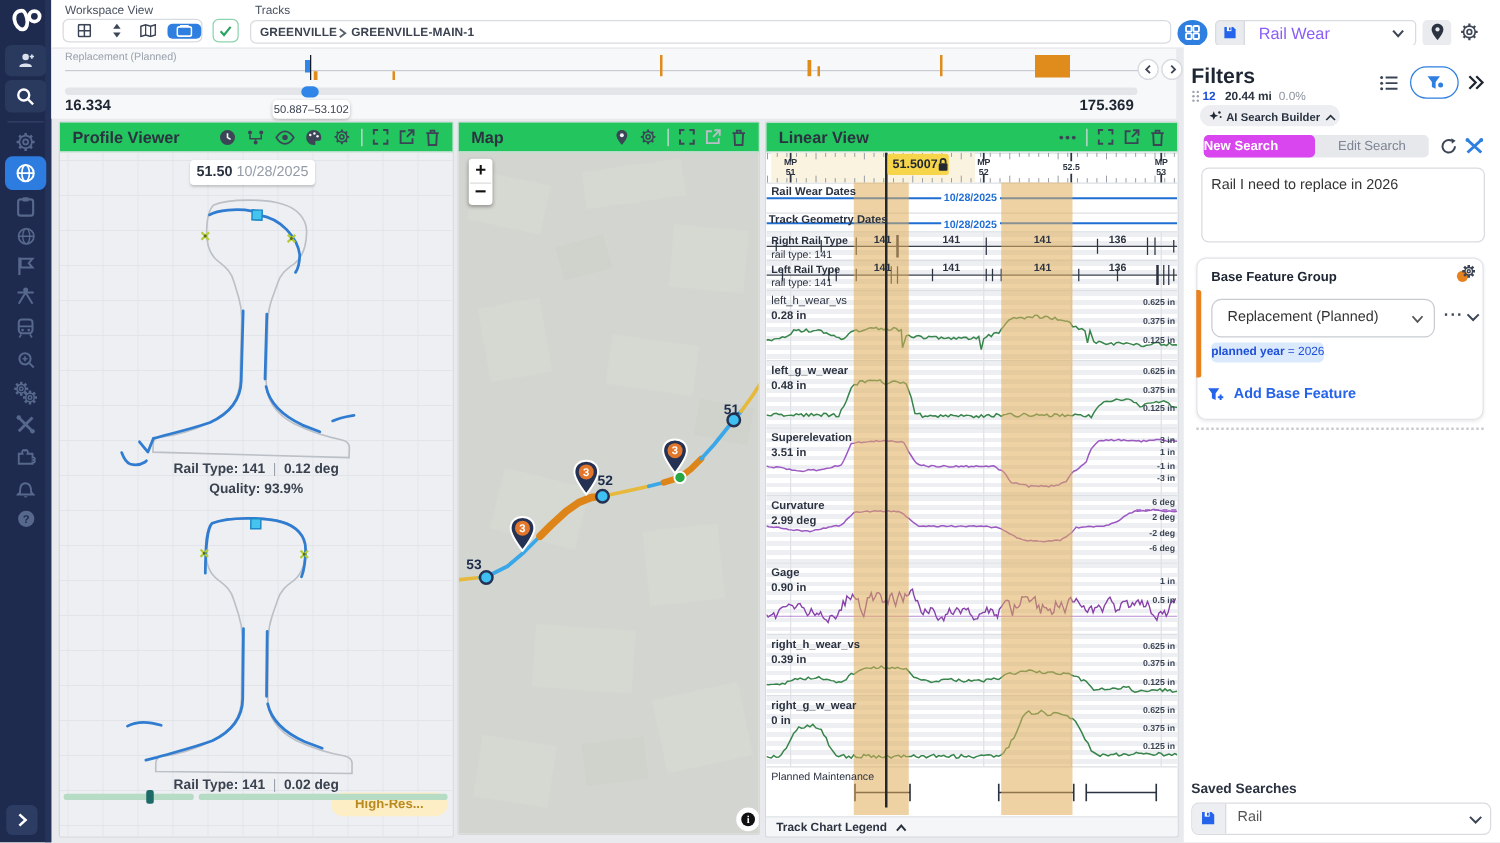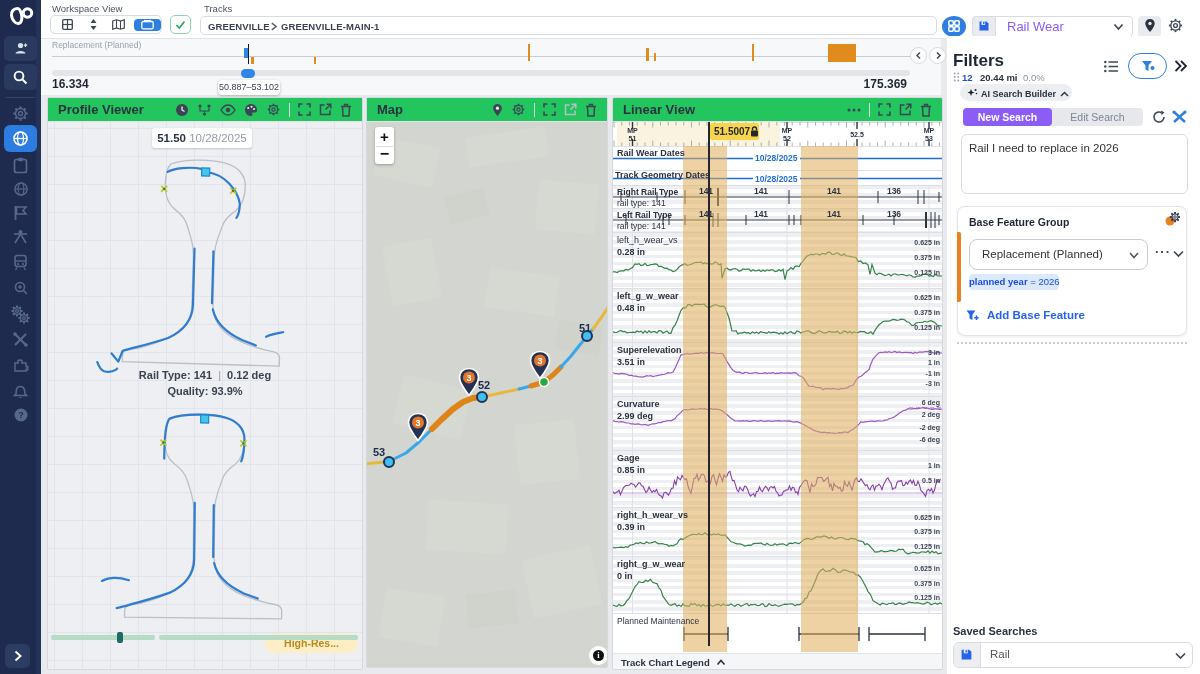--- a/index.html
+++ b/index.html
@@ -310,20 +310,21 @@
  <path d="M192,318 L198,324 M198,318 L192,324"></path>
 </g>
 <g fill="#57701a">
             <circle cx="115" cy="321" r="1.2"></circle>
             <circle cx="195" cy="321" r="1.2"></circle>
           </g>
 </g>
 </svg>
 <div class="abs" style="left:0;top:247px;width:314px;text-align:center;font-size:11px;font-weight:bold;color:#3a4250">Rail Type: 141 &nbsp;<span style="color:#9aa1ac;font-weight:normal">|</span>&nbsp; 0.12 deg</div>
 <div class="abs" style="left:0;top:263px;width:314px;text-align:center;font-size:11px;font-weight:bold;color:#3a4250">Quality: 93.9%</div>
+<div class="abs" style="left:0;top:500px;width:314px;text-align:center;font-size:11px;font-weight:bold;color:#3a4250">Rail Type: 141 &nbsp;<span style="color:#9aa1ac;font-weight:normal">|</span>&nbsp; 0.02 deg</div>
 <div class="abs" style="left:217px;top:512px;width:93px;height:19px;background:#fdeec6;border-radius:10px;text-align:center;line-height:19px;font-size:10.5px;font-weight:bold;color:#b98a1e">High-Res...</div>
 </div>
 <div class="abs" style="left:3px;top:537px;width:104px;height:5px;background:#b7dcc6;border-radius:2px"></div>
 <div class="abs" style="left:111px;top:537px;width:199px;height:5px;background:#b7dcc6;border-radius:2px"></div>
 <div class="abs" style="left:69px;top:534px;width:6px;height:11px;background:#1d6b66;border-radius:2px"></div>
 </div>
 <div class="panel" style="left:366px;top:97px;width:242px;height:571px">
 <div class="phead">
       <span class="ttl">Map</span>
       <div class="hic">
@@ -531,21 +532,21 @@
 <div class="abs" style="left:4px;top:99px;font-size:8.5px;font-weight:normal;color:#2b3240;white-space:nowrap">rail type: 141</div>
 <div class="abs" style="left:4px;top:113px;font-size:9px;font-weight:normal;color:#2b3240;white-space:nowrap">left_h_wear_vs</div>
 <div class="abs" style="left:4px;top:125px;font-size:9px;font-weight:bold;color:#2b3240;white-space:nowrap">0.28 in</div>
 <div class="abs" style="left:4px;top:169px;font-size:9px;font-weight:bold;color:#2b3240;white-space:nowrap">left_g_w_wear</div>
 <div class="abs" style="left:4px;top:181px;font-size:9px;font-weight:bold;color:#2b3240;white-space:nowrap">0.48 in</div>
 <div class="abs" style="left:4px;top:223px;font-size:9px;font-weight:bold;color:#2b3240;white-space:nowrap">Superelevation</div>
 <div class="abs" style="left:4px;top:235px;font-size:9px;font-weight:bold;color:#2b3240;white-space:nowrap">3.51 in</div>
 <div class="abs" style="left:4px;top:277px;font-size:9px;font-weight:bold;color:#2b3240;white-space:nowrap">Curvature</div>
 <div class="abs" style="left:4px;top:289px;font-size:9px;font-weight:bold;color:#2b3240;white-space:nowrap">2.99 deg</div>
 <div class="abs" style="left:4px;top:331px;font-size:9px;font-weight:bold;color:#2b3240;white-space:nowrap">Gage</div>
-<div class="abs" style="left:4px;top:343px;font-size:9px;font-weight:bold;color:#2b3240;white-space:nowrap">0.85 in</div>
+<div class="abs" style="left:4px;top:343px;font-size:9px;font-weight:bold;color:#2b3240;white-space:nowrap">0.90 in</div>
 <div class="abs" style="left:4px;top:388px;font-size:9px;font-weight:bold;color:#2b3240;white-space:nowrap">right_h_wear_vs</div>
 <div class="abs" style="left:4px;top:400px;font-size:9px;font-weight:bold;color:#2b3240;white-space:nowrap">0.39 in</div>
 <div class="abs" style="left:4px;top:437px;font-size:9px;font-weight:bold;color:#2b3240;white-space:nowrap">right_g_w_wear</div>
 <div class="abs" style="left:4px;top:449px;font-size:9px;font-weight:bold;color:#2b3240;white-space:nowrap">0 in</div>
 <div class="abs" style="left:4px;top:494px;font-size:8.5px;font-weight:normal;color:#2b3240;white-space:nowrap">Planned Maintenance</div>
 <div class="abs" style="left:83px;top:64px;width:20px;text-align:center;font-size:8.5px;font-weight:bold;color:#2b3240">141</div>
 <div class="abs" style="left:138px;top:64px;width:20px;text-align:center;font-size:8.5px;font-weight:bold;color:#2b3240">141</div>
 <div class="abs" style="left:211px;top:64px;width:20px;text-align:center;font-size:8.5px;font-weight:bold;color:#2b3240">141</div>
 <div class="abs" style="left:271px;top:64px;width:20px;text-align:center;font-size:8.5px;font-weight:bold;color:#2b3240">136</div>
 <div class="abs" style="left:83px;top:87px;width:20px;text-align:center;font-size:8.5px;font-weight:bold;color:#2b3240">141</div>
@@ -621,21 +622,21 @@
 <svg class="abs" style="left:20px;top:52px" width="11" height="11" viewBox="0 0 11 11">
       <path d="M4 1 L5 3.5 L7.5 4.5 L5 5.5 L4 8 L3 5.5 L0.5 4.5 L3 3.5 Z" fill="#1f2633"></path>
       <circle cx="8.5" cy="2" r="1" fill="#1f2633"></circle>
       <circle cx="9.5" cy="5.5" r="0.8" fill="#1f2633"></circle>
     </svg>
 <div class="abs" style="left:34px;top:53px;font-size:9px;font-weight:bold;color:#2b3240">AI Search Builder</div>
 <svg class="abs" style="left:113px;top:55px" width="9" height="6" viewBox="0 0 9 6">
       <path d="M1 5 L4.5 1.5 L8 5" fill="none" stroke="#2b3240" stroke-width="1.4"></path>
     </svg>
 <div class="abs" style="left:16px;top:72px;width:180px;height:18px;background:#e6e8ec;border-radius:4px"></div>
-<div class="abs" style="left:16px;top:72px;width:89px;height:18px;background:#8b5cf6;border-radius:4px;text-align:center;line-height:18px;font-size:10.5px;font-weight:bold;color:#fff">New Search</div>
+<div class="abs" style="left:16px;top:72px;width:89px;height:18px;background:#d946ef;border-radius:4px;line-height:18px;font-size:10.5px;font-weight:bold;color:#fff">New Search</div>
 <div class="abs" style="left:105px;top:72px;width:91px;height:18px;text-align:center;line-height:18px;font-size:10.5px;color:#7c8494">Edit Search</div>
 <svg class="abs" style="left:205px;top:74px" width="14" height="14" viewBox="0 0 14 14">
       <path d="M12 7 A5 5 0 1 1 9.5 2.7" fill="none" stroke="#3c4555" stroke-width="1.6"></path>
       <path d="M9 0.5 L12.5 2.5 L9.5 5 Z" fill="#3c4555"></path>
     </svg>
 <svg class="abs" style="left:225px;top:74px" width="15" height="14" viewBox="0 0 15 14">
       <path d="M2 2 L13 12 M13 2 L2 12" stroke="#2e7fe0" stroke-width="2.4"></path>
       <circle cx="2" cy="2" r="1.6" fill="#2e7fe0"></circle>
       <circle cx="13" cy="2" r="1.6" fill="#2e7fe0"></circle>
     </svg>

